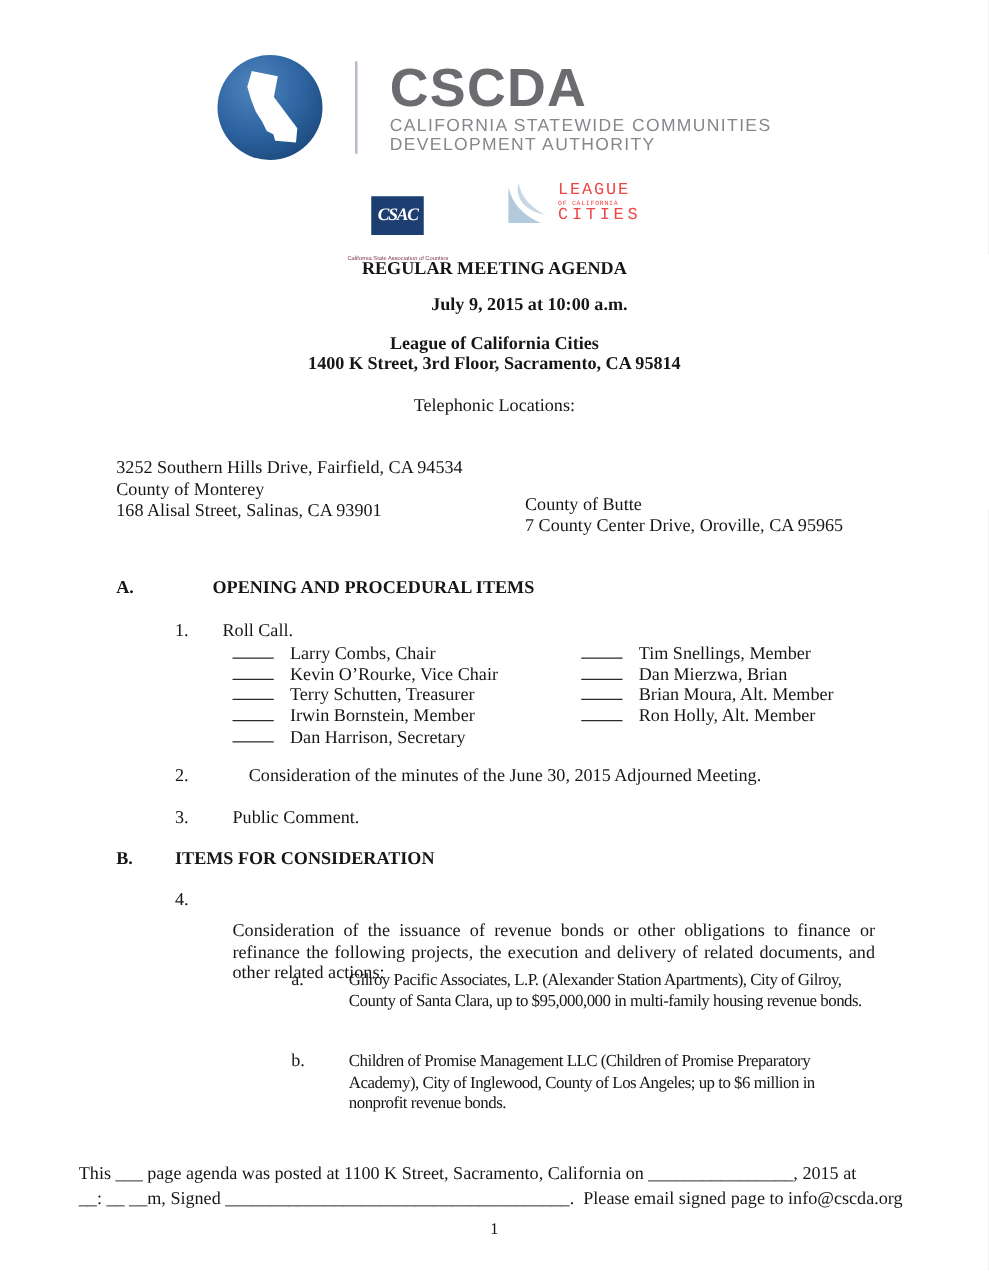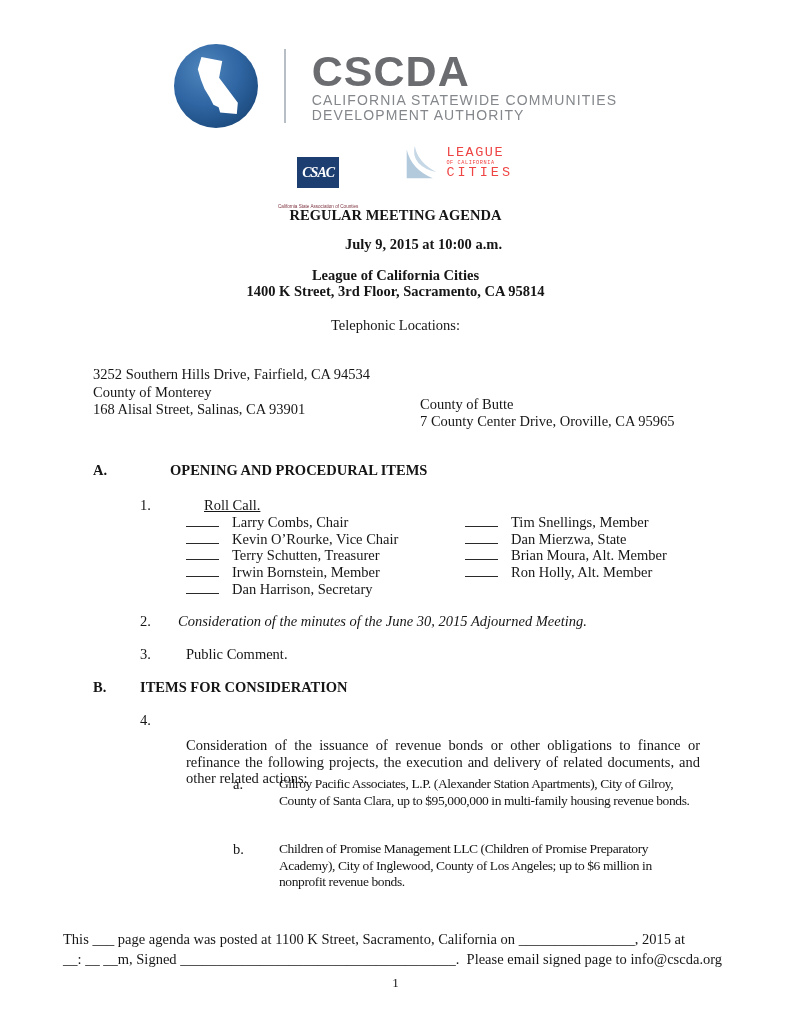--- a/index.html
+++ b/index.html
@@ -100,38 +100,38 @@
   </div>
   <div class="abs para" style="top:384px; left:420px;margin-top:12px;">
     <div>County of Butte</div>
     <div>7 County Center Drive, Oroville, CA 95965</div>
   </div>
 
   <div class="abs bold" style="top:462px; left:93px;">A.</div>
   <div class="abs bold" style="top:462px; left:140px;margin-left:30px;">OPENING AND PROCEDURAL ITEMS</div>
 
   <div class="abs" style="top:497px; left:140px;">1.</div>
-  <div class="abs" style="top:497px; left:204px;text-decoration:underline;">Roll Call.</div>
+  <div class="abs" style="top:497px; left:178px;">Roll Call.</div>
 
   <div class="abs" style="top:514px; left:186px;">
     <div class="rc-line"><span class="blank"></span><span class="rc-name">Larry Combs, Chair</span></div>
     <div class="rc-line"><span class="blank"></span><span class="rc-name">Kevin O’Rourke, Vice Chair</span></div>
     <div class="rc-line"><span class="blank"></span><span class="rc-name">Terry Schutten, Treasurer</span></div>
     <div class="rc-line"><span class="blank"></span><span class="rc-name">Irwin Bornstein, Member</span></div>
     <div class="rc-line"><span class="blank"></span><span class="rc-name">Dan Harrison, Secretary</span></div>
   </div>
   <div class="abs" style="top:514px; left:465px;">
     <div class="rc-line"><span class="blank"></span><span class="rc-name">Tim Snellings, Member</span></div>
-    <div class="rc-line"><span class="blank"></span><span class="rc-name">Dan Mierzwa, State</span></div>
+    <div class="rc-line"><span class="blank"></span><span class="rc-name">Dan Mierzwa, Brian</span></div>
     <div class="rc-line"><span class="blank"></span><span class="rc-name">Brian Moura, Alt. Member</span></div>
     <div class="rc-line"><span class="blank"></span><span class="rc-name">Ron Holly, Alt. Member</span></div>
   </div>
 
   <div class="abs" style="top:613px; left:140px;">2.</div>
-  <div class="abs" style="top:613px; left:178px;font-style:italic;">Consideration of the minutes of the June 30, 2015 Adjourned Meeting.</div>
+  <div class="abs" style="top:613px; left:199px;">Consideration of the minutes of the June 30, 2015 Adjourned Meeting.</div>
   <div class="abs" style="top:646px; left:140px;">3.</div>
   <div class="abs" style="top:646px; left:186px;">Public Comment.</div>
 
   <div class="abs bold" style="top:679px; left:93px;">B.</div>
   <div class="abs bold" style="top:679px; left:140px;">ITEMS FOR CONSIDERATION</div>
 
   <div class="abs" style="top:712px; left:140px;">4.</div>
   <div class="abs para justify" style="top:712px; left:186px; width:514px;margin-top:25px;">Consideration of the issuance of revenue bonds or other obligations to finance or refinance the following projects, the execution and delivery of related documents, and other related actions:</div>
 
   <div class="abs" style="top:776px; left:233px;">a.</div>

